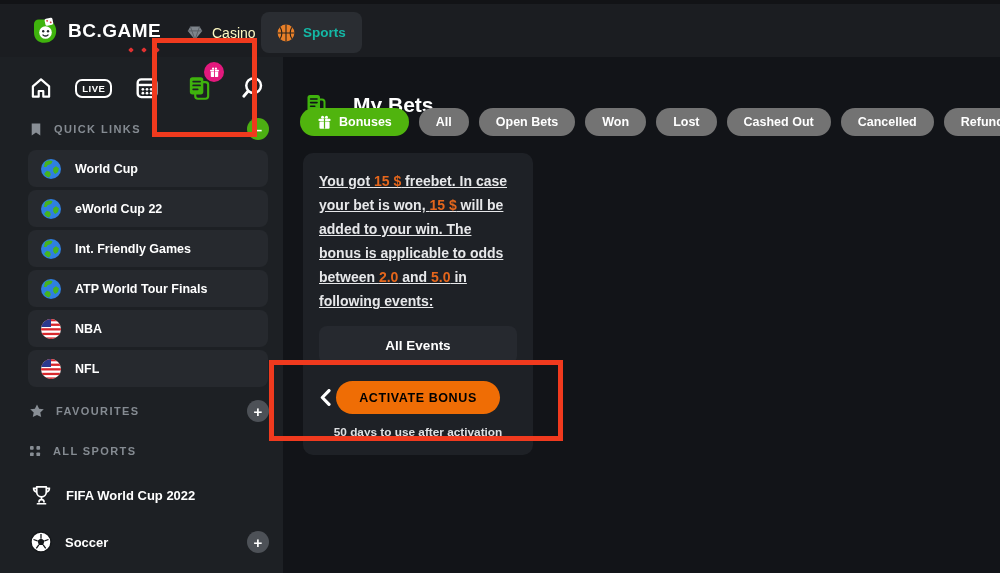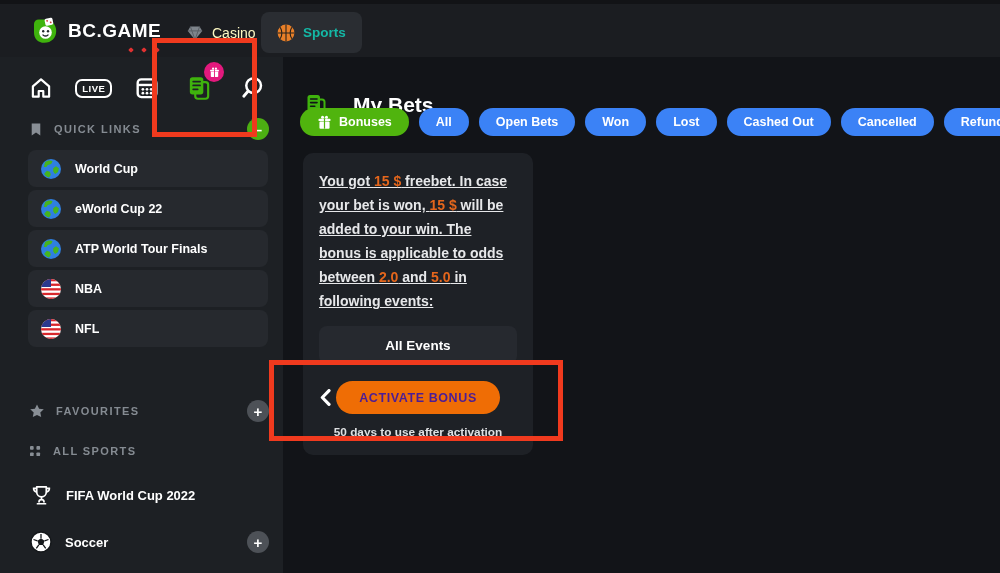--- a/index.html
+++ b/index.html
@@ -46,31 +46,31 @@
   .row-fifa { top:424px; }
   .row-soccer { top:471px; }
   .sport-row .spacer { flex:1; }
 
   
   #main { position:absolute; left:283px; top:57px; right:0; bottom:0; background:#121418; }
   .page-title-row { position:absolute; left:20px; top:11px; display:flex; align-items:center; gap:24px;margin-top:24px; }
   .page-title { color:#fff; font-size:21px; font-weight:700; }
 
   .filter-row { position:absolute; left:17px; top:51px; display:flex; gap:10px; }
-  .chip { height:28px; border-radius:14px; background:#3b82f6; color:#fff; font-size:12.5px; font-weight:700; display:flex; align-items:center; gap:7px; padding:0 17px; cursor:pointer; white-space:nowrap; }
+  .chip { height:28px; border-radius:14px; background:#737373; color:#fff; font-size:12.5px; font-weight:700; display:flex; align-items:center; gap:7px; padding:0 17px; cursor:pointer; white-space:nowrap; }
   .chip.active { background:#50b40e; }
 
   .bonus-card { position:absolute; left:20px; top:96px; width:230px; height:302px; background:#1e2126; border-radius:10px; padding:16px; }
   .bonus-msg { color:#e7e8ea; font-size:14px; font-weight:600; line-height:24px;text-decoration:underline; }
   .bonus-msg .hl { color:#e4661c; font-weight:700; }
   .all-events-btn { margin-top:13px; height:38px; border-radius:8px; background:#26292f; color:#fff; font-size:13.5px; font-weight:700; display:flex; align-items:center; justify-content:center; cursor:pointer; }
   .activate-area { position:absolute; left:16px; right:16px; bottom:16px; }
   .activate-row { position:relative; display:flex; align-items:center; justify-content:center; height:33px; }
   .chev-left { position:absolute; left:1px; top:8px; cursor:pointer; display:flex; }
-  .activate-btn { width:164px; height:33px; border-radius:17px; background:#ef6d05; color:#4c1d95; font-size:12.5px; font-weight:800; letter-spacing:.6px; display:flex; align-items:center; justify-content:center; cursor:pointer; }
+  .activate-btn { width:164px; height:33px; border-radius:17px; background:#ef6d05; color:#000000; font-size:12.5px; font-weight:800; letter-spacing:.6px; display:flex; align-items:center; justify-content:center; cursor:pointer; }
   .activate-note { margin-top:11px; text-align:center; color:#dfe1e3; font-size:11.8px; font-weight:600; }
 
   
   .annot { position:absolute; border:5px solid #f03a1e; z-index:50; pointer-events:none; }
   .annot-1 { left:152px; top:38px; width:105px; height:99px; }
   .annot-2 { left:269px; top:360px; width:294px; height:81px; }
 
   svg { display:block; }
 </style>
 </head>
@@ -202,20 +202,31 @@
       <div class="quick-item">
         <span>
             <svg width="22" height="22" viewBox="0 0 22 22">
               <circle cx="11" cy="11" r="10" fill="#2f7fe0"></circle>
               <path d="M5 4.2c2-1.9 5.6-2.4 7.6-1l-1.4 2.9-3.4 1-1.5 2H3.9z" fill="#46b41f"></path>
               <path d="M13.2 10.2l2.8-1.9 2.9 1.9-.9 3.8-2.9 1.9-1.9-2.4z" fill="#46b41f"></path>
               <path d="M6.9 12.8l3 1 1 2.9-1.9 2.9c-1.9-.5-3.9-1.9-4.8-3.9z" fill="#46b41f"></path>
             </svg>
           </span>
         <span>eWorld Cup 22</span>
+      </div>
+      <div class="quick-item">
+        <span>
+            <svg width="22" height="22" viewBox="0 0 22 22">
+              <circle cx="11" cy="11" r="10" fill="#2f7fe0"></circle>
+              <path d="M5 4.2c2-1.9 5.6-2.4 7.6-1l-1.4 2.9-3.4 1-1.5 2H3.9z" fill="#46b41f"></path>
+              <path d="M13.2 10.2l2.8-1.9 2.9 1.9-.9 3.8-2.9 1.9-1.9-2.4z" fill="#46b41f"></path>
+              <path d="M6.9 12.8l3 1 1 2.9-1.9 2.9c-1.9-.5-3.9-1.9-4.8-3.9z" fill="#46b41f"></path>
+            </svg>
+          </span>
+        <span>Int. Friendly Games</span>
       </div>
       <div class="quick-item">
         <span>
             <svg width="22" height="22" viewBox="0 0 22 22">
               <circle cx="11" cy="11" r="10" fill="#2f7fe0"></circle>
               <path d="M5 4.2c2-1.9 5.6-2.4 7.6-1l-1.4 2.9-3.4 1-1.5 2H3.9z" fill="#46b41f"></path>
               <path d="M13.2 10.2l2.8-1.9 2.9 1.9-.9 3.8-2.9 1.9-1.9-2.4z" fill="#46b41f"></path>
               <path d="M6.9 12.8l3 1 1 2.9-1.9 2.9c-1.9-.5-3.9-1.9-4.8-3.9z" fill="#46b41f"></path>
             </svg>
           </span>

